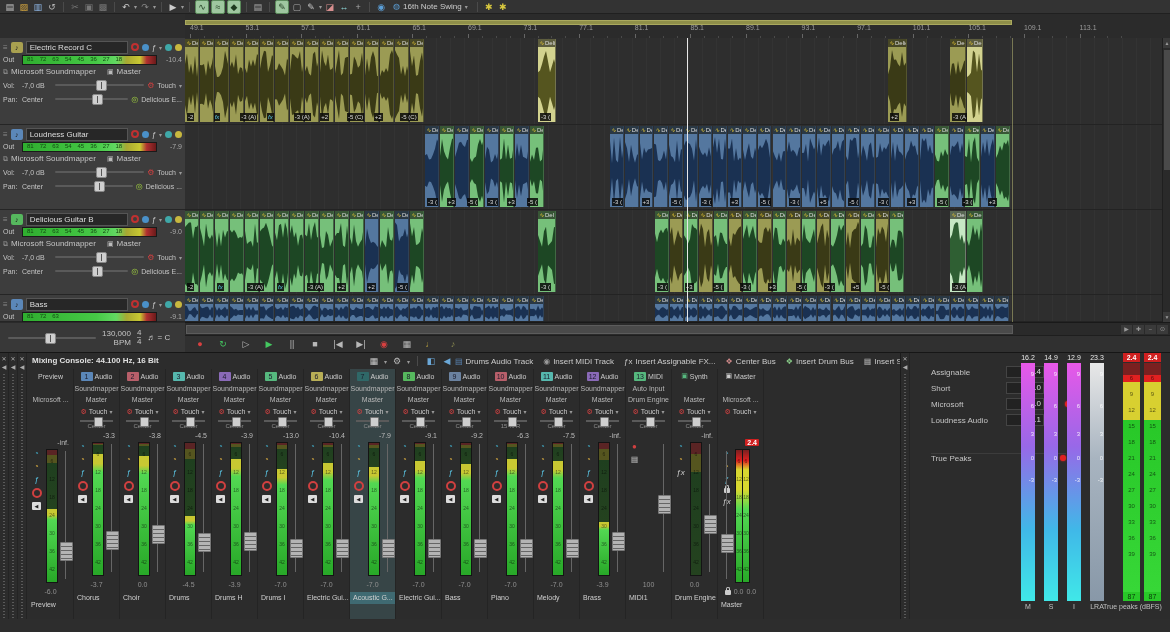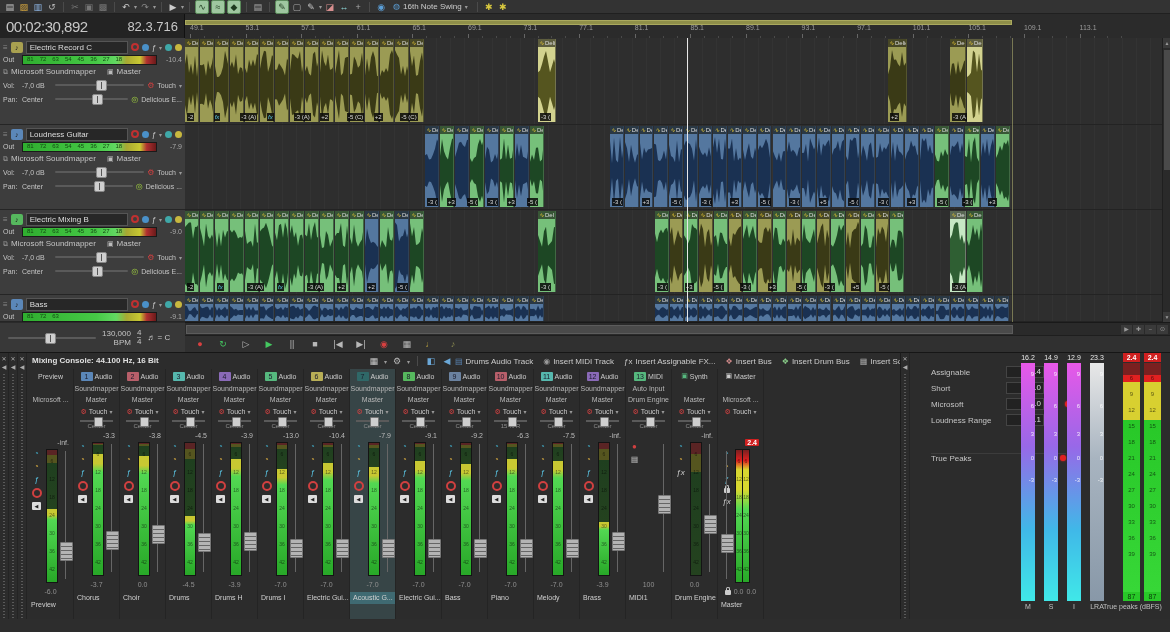--- a/index.html
+++ b/index.html
@@ -160,24 +160,20 @@
       <span class="swing">
         <span style="color: rgb(91, 159, 216); font-size: 8px;">◍</span>
         <span>16th Note Swing</span>
         <span class="caret">▾</span>
       </span>
       <span class="tsep"></span>
       <span class="tbi" style="color: rgb(216, 200, 63);">✱</span>
       <span class="tbi" style="color: rgb(216, 200, 63);">✱</span>
     </div>
 
-  <div class="timedisp">
-    <span class="pos">00:02:30,892</span>
-    <span class="beats">82.3.716</span>
-  </div>
 
   <div class="ruler" id="ruler">
       <div class="loopbar" style="width: 827px;"></div>
       <span class="rtick" style="left: 5px;">49.1</span>
       <span class="rtl" style="left: 5px;"></span>
       <span class="rtm" style="left: 18.9px;"></span>
       <span class="rtm" style="left: 32.8px;"></span>
       <span class="rtm" style="left: 46.7px;"></span>
       <span class="rtick" style="left: 60.6px;">53.1</span>
       <span class="rtl" style="left: 60.6px;"></span>
@@ -363,21 +359,21 @@
             <div class="shandle" style="left: 50%;"></div>
           </div>
           <span style="color: rgb(159, 207, 63); font-size: 8px;">◎</span>
           <span style="font-size: 7px; white-space: nowrap; overflow: hidden;">Delicious ...</span>
         </div>
       </div>
       <div class="track" style="top: 172px; height: 85px;">
         <div class="trow">
           <span class="thandle">≡</span>
           <span class="ticon" style="background: rgb(86, 184, 94);">♪</span>
-          <span class="tname">Electric Mixing B</span>
+          <span class="tname">Delicious Guitar B</span>
           <span class="cir" style="border: 2px solid rgb(192, 48, 48); width: 4px; height: 4px;"></span>
           <span class="cir" style="background: rgb(74, 144, 200);"></span>
           <span style="font-size: 8px; font-style: italic; color: rgb(204, 204, 204);">ƒ</span>
           <span class="caret">▾</span>
           <span class="cir" style="background: rgb(63, 168, 168);"></span>
           <span class="cir" style="background: rgb(200, 184, 63);"></span>
         </div>
         <div class="trow outrow">
           <span style="font-size: 7px; width: 16px;">Out</span>
           <div class="outbar">
@@ -1724,21 +1720,21 @@
         <span class="ins">
           <span style="font-size: 8px; color: rgb(153, 153, 153);">◉</span>
           <span>Insert MIDI Track</span>
         </span>
         <span class="ins">
           <span style="font-size: 8px; color: rgb(204, 204, 204);">ƒx</span>
           <span>Insert Assignable FX...</span>
         </span>
         <span class="ins">
           <span style="font-size: 8px; color: rgb(204, 136, 136);">❖</span>
-          <span>Insert Bus</span>
+          <span>Center Bus</span>
         </span>
         <span class="ins">
           <span style="font-size: 8px; color: rgb(136, 204, 136);">❖</span>
           <span>Insert Drum Bus</span>
         </span>
         <span class="ins">
           <span style="font-size: 8px; color: rgb(170, 170, 170);">▦</span>
           <span>Insert Soft Synth...</span>
         </span>
       </div>
@@ -2457,21 +2453,21 @@
         <span class="lval">11.0</span>
         <span class="lunit">LU</span>
       </div>
       <div class="lrow" style="top:32px">
         <span class="llab">Microsoft</span>
         <span class="lval">12.0</span>
         <span class="lunit">LU</span>
         <span class="led"></span>
       </div>
       <div class="lrow" style="top:48px">
-        <span class="llab">Loudness Range</span>
+        <span class="llab">Loudness Audio</span>
         <span class="lval">8.1</span>
         <span class="lunit">LU</span>
       </div>
       <div class="lrow" style="top:86px">
         <span class="llab">True Peaks</span>
         <span style="width:32px"></span>
           <span style="width:14px"></span>
         <span class="led"></span>
       </div>
     </div>

